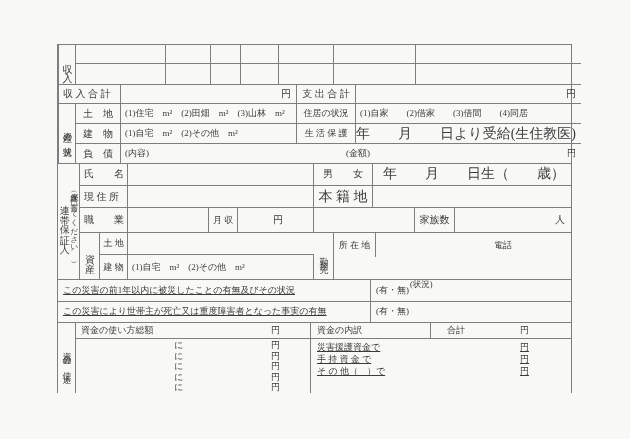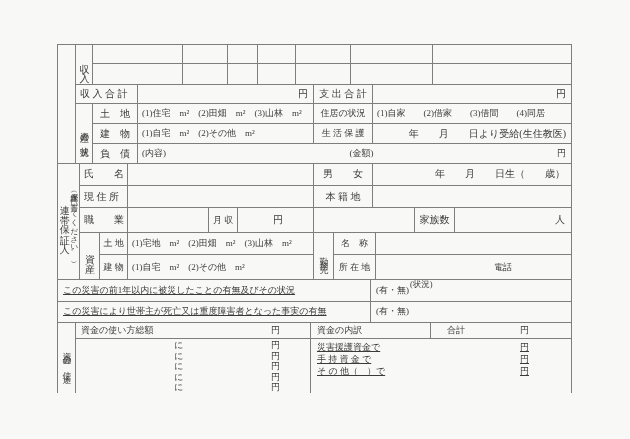--- a/index.html
+++ b/index.html
@@ -22,21 +22,21 @@
     display:flex;flex-direction:column;
   }
   .br{border-right:1px solid var(--line);}
   .bb{border-bottom:1px solid var(--line);}
   .row{display:flex;}
   .cell{display:flex;align-items:center;overflow:hidden;white-space:nowrap;}
   .vwrap{display:flex;align-items:center;justify-content:center;}
   .vtext{writing-mode:vertical-rl;text-orientation:upright;line-height:1;}
   .right{justify-content:flex-end;}
   .center{justify-content:center;}
-  .f9{font-size:10px;}
+  .f9{font-size:14px;}
   .f85{font-size:8.5px;}
 
   
   .top-block{height:119px;display:flex;}
   .gutter{width:18px;}
   .top-rest{flex:1;display:flex;flex-direction:column;}
   .r-income{height:40px;display:flex;}
   .inc-label{width:17px;}
   .inc-label .vtext{letter-spacing:9px;font-size:10px;}
   .inc-grid{flex:1;display:grid;grid-template-columns:90px 45px 30px 38px 55px 82px 1fr;grid-template-rows:19px 20px;}
@@ -228,35 +228,30 @@
             <span>人</span>
           </div>
         </div>
         <div class="g-asset">
           <div class="ga-col br vwrap">
             <span class="vtext">資産</span>
           </div>
           <div class="ga-left">
             <div class="ga-row h22 bb">
               <div class="cell ga-sub br">土 地</div>
-              <div class="cell flex1 br cell-text f85">(1)宅地　m²　(2)田畑　m²　(3)山林　m²</div>
             </div>
             <div class="ga-row h24">
               <div class="cell ga-sub br">建 物</div>
               <div class="cell flex1 br cell-text f85">(1)自宅　m²　(2)その他　m²</div>
             </div>
           </div>
           <div class="wk-col br vwrap">
             <span class="vtext">勤務先</span>
           </div>
           <div class="wk-rest">
-            <div class="row h22 bb">
-              <div class="cell wk-label br">名　称</div>
-              <div class="cell flex1"></div>
-            </div>
             <div class="row h24">
               <div class="cell wk-label br">所 在 地</div>
               <div class="cell flex1">
                 <span class="phone">電話</span>
               </div>
             </div>
           </div>
         </div>
       </div>
     </div>

